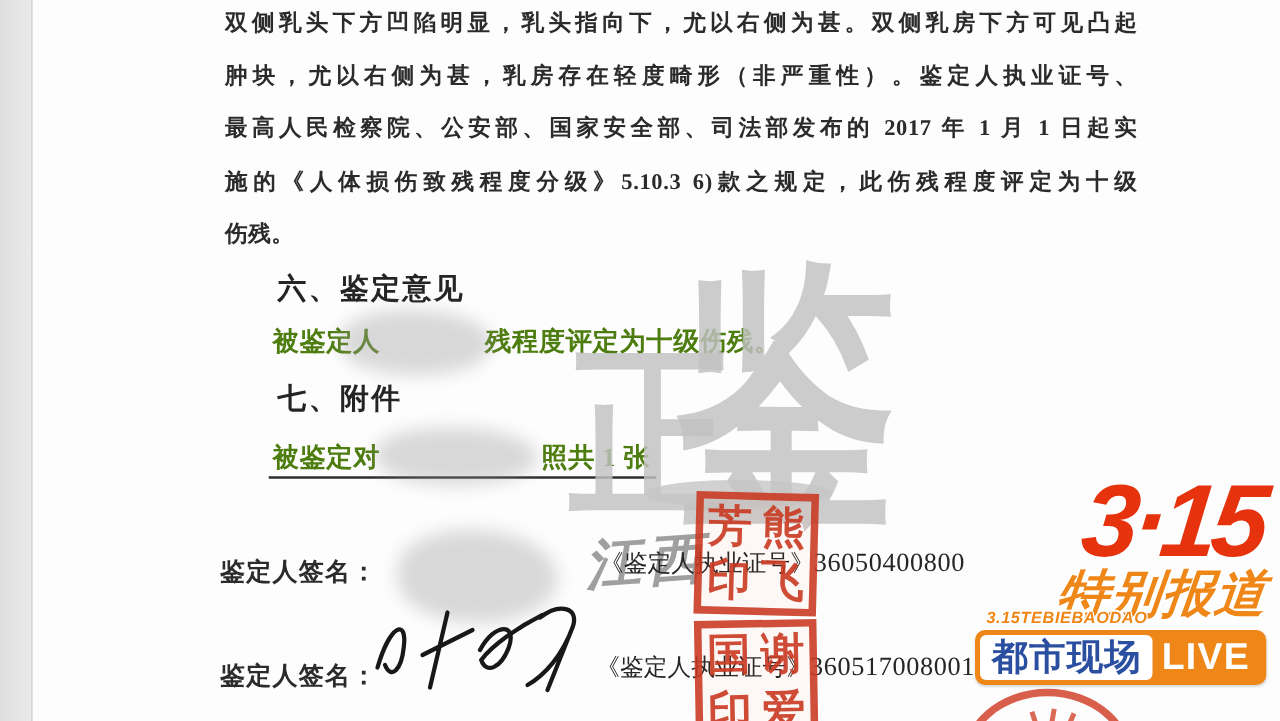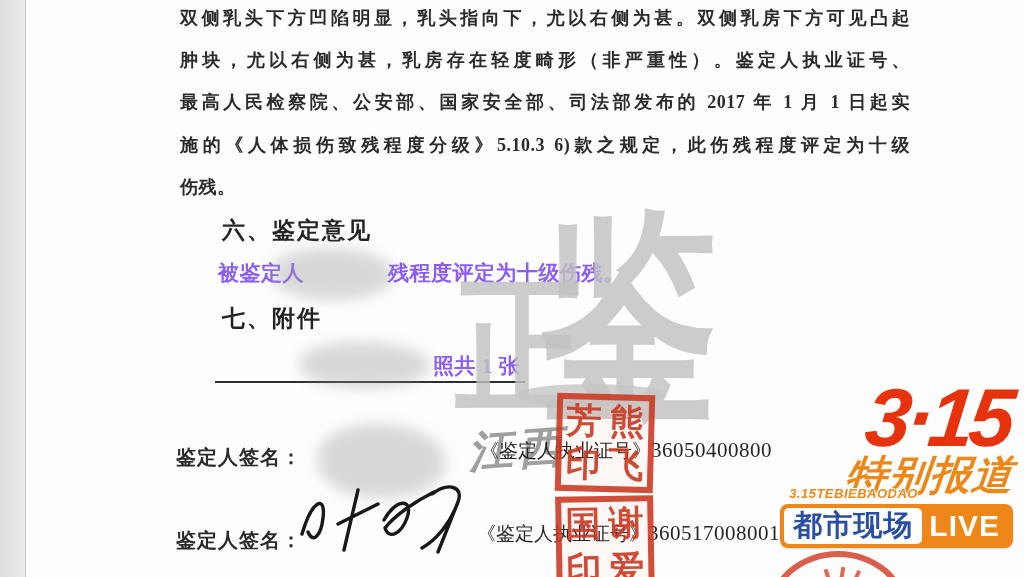--- a/index.html
+++ b/index.html
@@ -21,21 +21,21 @@
     font-size:18px; font-weight:600; color:#2b2b2b;
     letter-spacing:.5px; white-space:nowrap; z-index:2;
     text-align:justify; text-align-last:justify;
   }
   .bline.short { text-align:center; text-align-last:left; }
   .heading {
     position:absolute; left:222px; font-family:"Liberation Sans","DejaVu Sans",sans-serif;
     font-size:23px; font-weight:bold; color:#242424; letter-spacing:2px; z-index:2;
   }
   .frag {
-    position:absolute; font-size:21px; font-weight:600; color:#8b5cf6;
+    position:absolute; font-size:21px; font-weight:600; color:#4d7c0f;
     letter-spacing:.5px; white-space:nowrap; z-index:2;
   }
   .label { position:absolute; font-size:20px; font-weight:600; color:#2b2b2b; letter-spacing:1px; z-index:2; white-space:nowrap; }
   .license { position:absolute; z-index:3; white-space:nowrap; font-size:19px; font-weight:400; color:#262626; }
   .license .num { font-size:21px; letter-spacing:.5px; }
   .underline-bar { position:absolute; height:2px; background:#2e2e2e; z-index:2; }
   
   .blur-blob {
     position:absolute; background:#9d9d9d; opacity:.38; filter:blur(7px);
     border-radius:45% 55% 50% 50%; z-index:4;
@@ -104,20 +104,21 @@
   <div class="bline" style="top:90px">最高人民检察院、公安部、国家安全部、司法部发布的 2017 年 1 月 1 日起实</div>
   <div class="bline" style="top:133px">施的《人体损伤致残程度分级》5.10.3 6)款之规定，此伤残程度评定为十级</div>
   <div class="bline short" style="top:175px">伤残。</div>
 
   <div class="heading" style="top:215px">六、鉴定意见</div>
   <div class="frag" style="left:218px; top:259px">被鉴定人</div>
   <div class="frag" style="left:388px; top:259px">残程度评定为十级伤残。</div>
   <div class="blur-blob" style="left:272px; top:248px; width:122px; height:52px"></div>
 
   <div class="heading" style="top:303px">七、附件</div>
+  <div class="frag" style="left:218px; top:352px">被鉴定对</div>
   <div class="frag" style="left:433px; top:352px">照共 1 张</div>
   <div class="underline-bar" style="left:215px; top:381px; width:310px"></div>
   <div class="blur-blob" style="left:300px; top:342px; width:130px; height:46px"></div>
 
   <div class="wm" style="left:455px; top:282px; font-size:132px; transform:scaleY(1.12)">正</div>
   <div class="wm" style="left:540px; top:228px; font-size:178px; transform:scaleY(1.25)">鉴</div>
   <div class="wm-ellipse"></div>
 
   <div class="label" style="left:176px; top:444px">鉴定人签名：</div>
   <div class="blur-blob" style="left:318px; top:424px; width:128px; height:74px"></div>

